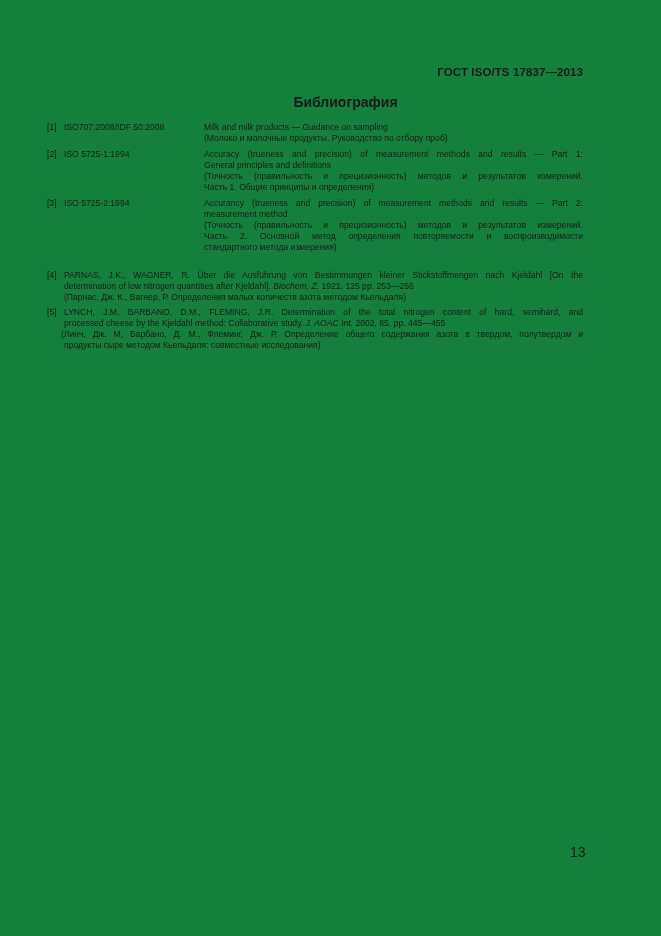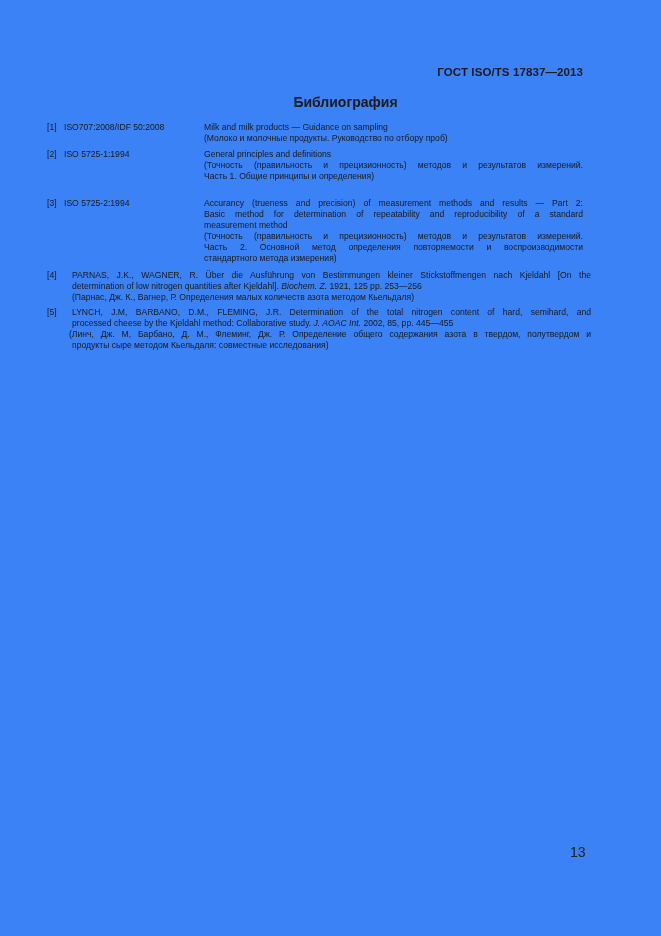--- a/index.html
+++ b/index.html
@@ -1,28 +1,28 @@
 <!DOCTYPE html>
 <html><head>
   <meta charset="utf-8">
   <style>
     html, body { margin: 0; padding: 0; background: #ffffff; }
     body { width: 661px; height: 936px; position: relative; overflow: hidden; color: #1a1a1a; font-family: "Liberation Sans", sans-serif; }
-    .page { position: absolute; left: 0; top: 0; width: 661px; height: 936px; background: #3b82f6; }
+    .page { position: absolute; left: 0; top: 0; width: 661px; height: 936px; background: #15803d; }
     .std-header { position: absolute; right: 78px; top: 66px; font-weight: bold; font-size: 11.5px; letter-spacing: 0.1px; }
     .title { position: absolute; left: 0; width: 661px; top: 94px; text-align: center; font-weight: bold; font-size: 14px; padding-left: 30px; box-sizing: border-box; }
     .text { font-size: 8.6px; line-height: 11px; }
     .tbl-row { position: absolute; left: 47px; width: 536px; }
     .tbl-row .num { position: absolute; left: 0; top: 0; }
     .tbl-row .code { position: absolute; left: 17px; top: 0; }
     .tbl-row .desc { position: absolute; left: 157px; top: 0; width: 379px; text-align: justify; }
     .desc p { margin: 0; }
     .ref { position: absolute; left: 47px; width: 536px; }
     .ref .num { position: absolute; left: 0; top: 0; }
-    .ref .body { position: absolute; left: 25px; top: 0; width: 519px; text-align: justify; }
+    .ref .body { position: absolute; left: 17px; top: 0; width: 519px; text-align: justify; }
     .ref .body p { margin: 0; }
     .ref .ru { margin-left: -3px !important; }
     .just-last { text-align-last: justify; }
     .page-num { position: absolute; left: 570px; top: 844px; font-size: 14px; }
     i { font-style: italic; }
   </style>
 </head>
 <body>
 
 <div class="page">
@@ -37,32 +37,32 @@
     <div class="desc">
       <p>Milk and milk products — Guidance on sampling</p>
       <p>(Молоко и молочные продукты. Руководство по отбору проб)</p>
     </div>
   </div>
 
   <div class="tbl-row text" style="top:149px;">
     <span class="num">[2]</span>
     <span class="code">ISO 5725-1:1994</span>
     <div class="desc">
+      <p class="just-last">Accuracy (trueness and precision) of measurement methods and results — Part 1:</p>
       <p>General principles and definitions</p>
       <p class="just-last">(Точность (правильность и прецизионность) методов и результатов измерений.</p>
       <p>Часть 1. Общие принципы и определения)</p>
     </div>
   </div>
 
   <div class="tbl-row text" style="top:198px;">
     <span class="num">[3]</span>
     <span class="code">ISO 5725-2:1994</span>
     <div class="desc">
       <p class="just-last">Accurancy (trueness and precision) of measurement methods and results — Part 2:</p>
-      <p class="just-last">Basic method for determination of repeatability and reproducibility of a standard</p>
       <p>measurement method</p>
       <p class="just-last">(Точность  (правильность и прецизионность) методов и результатов измерений.</p>
       <p class="just-last">Часть 2. Основной метод определения повторяемости и воспроизводимости</p>
       <p>стандартного метода измерения)</p>
     </div>
   </div>
 
   <div class="ref text" style="top:270px;">
     <span class="num">[4]</span>
     <div class="body">

